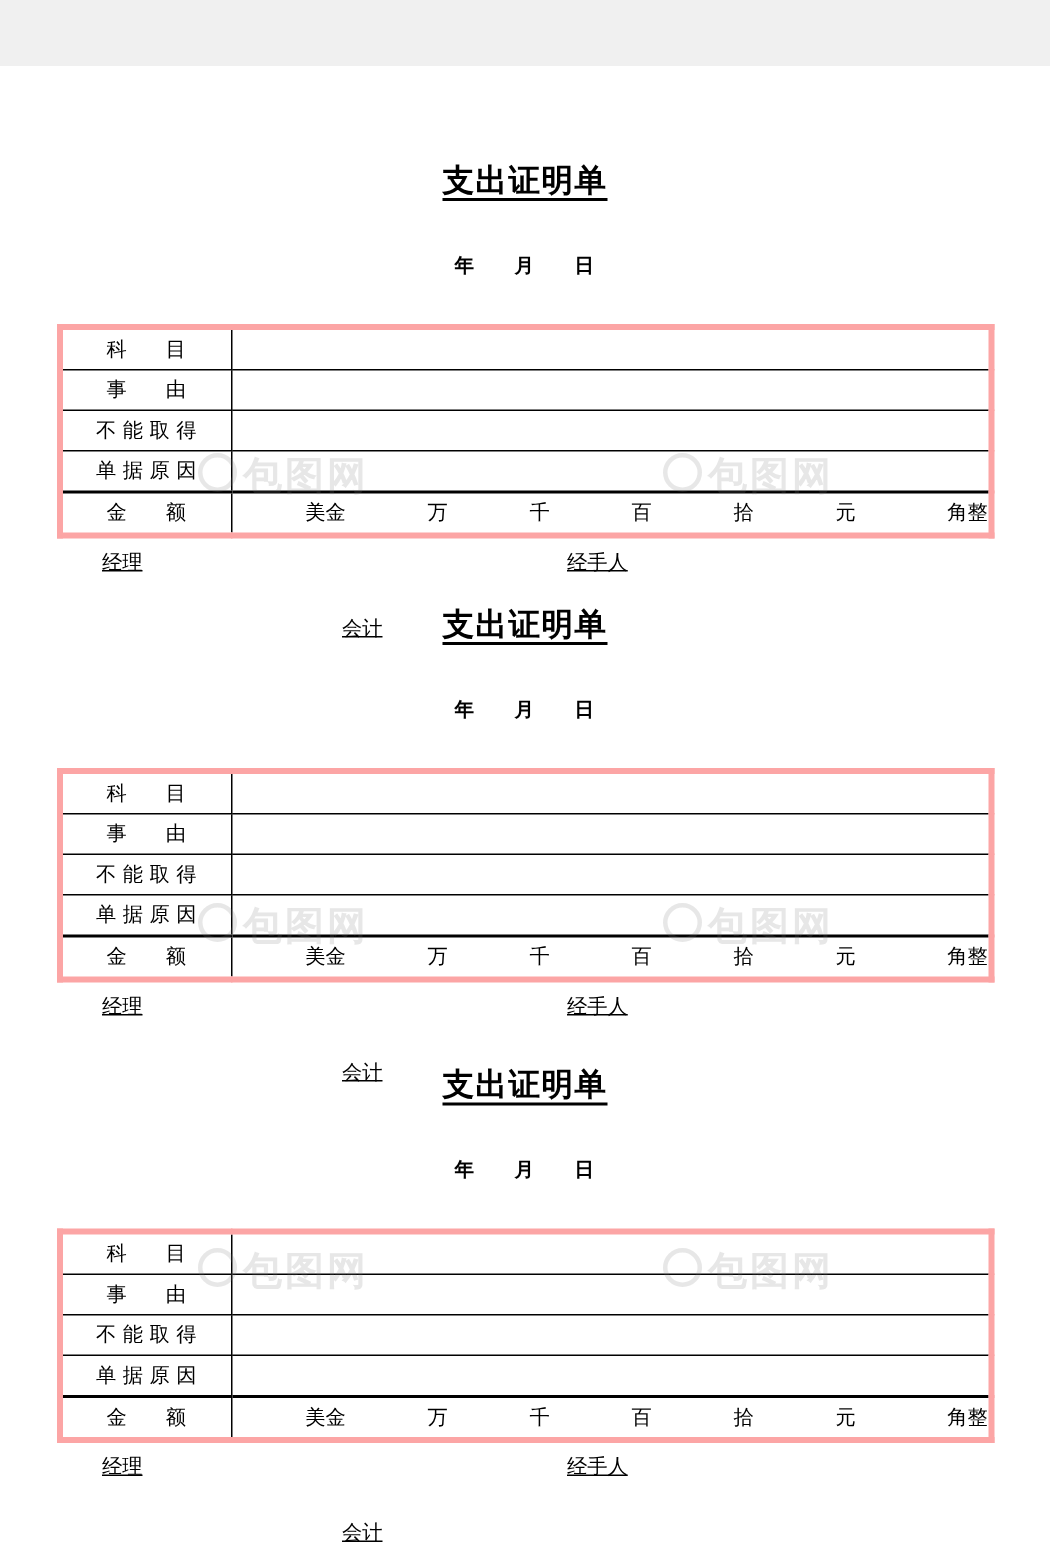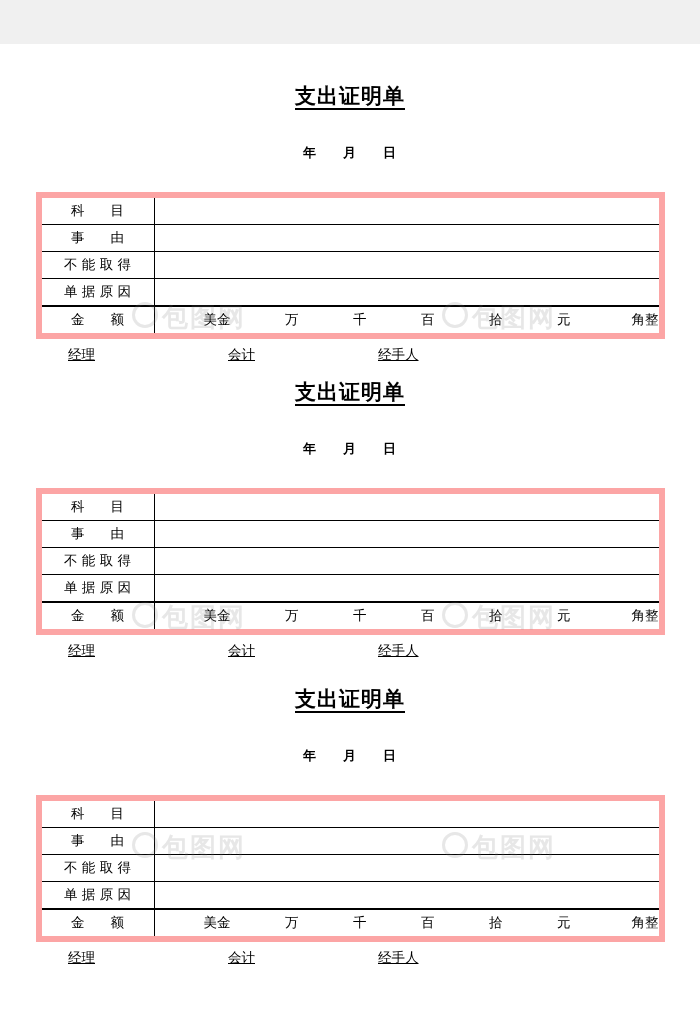--- a/index.html
+++ b/index.html
@@ -41,41 +41,42 @@
     padding: 0;
   }
   .form-title {
     text-align: center;
     font-size: 21px;
     font-weight: bold;
     letter-spacing: 1px;
     font-family: "DejaVu Sans", "Liberation Sans", sans-serif;
     text-decoration: underline;
     text-underline-offset: 5px;
+    margin-top: 24px;
   }
   .date-line {
     text-align: center;
     font-size: 13px;
     font-family: "DejaVu Serif", "Liberation Serif", serif;
     letter-spacing: 1px;
     font-weight: bold;
   }
   .date-line span {
     display: inline-block;
   }
   .date-line .gap {
     display: inline-block;
     width: 26px;
   }
   table.voucher {
     border-collapse: collapse;
     margin: 0 auto;
     width: 616px;
     table-layout: fixed;
-    border: 6px solid #fca5a5;
+    border: 4px solid #fca5a5;
   }
   table.voucher td {
     border: 1px solid #000;
     height: 26px;
     font-size: 13.5px;
     font-family: "DejaVu Serif", "Liberation Serif", serif;
     padding: 0;
   }
   td.label-cell {
     width: 112px;
@@ -120,21 +121,21 @@
     font-size: 13.5px;
     font-family: "DejaVu Serif", "Liberation Serif", serif;
     padding-top: 7px;
     box-sizing: border-box;
     text-decoration: underline;
   }
   .signature-row .sig {
     white-space: nowrap;
   }
   .sig-manager   { margin-left: 26px; width: 160px; }
-  .sig-accountant{ width: 150px; }
+  .sig-accountant{ width: 150px; margin-top: 44px; }
   .sig-handler   { width: 150px; }
 
   
   .watermarks {
     position: absolute;
     top: 0; left: 12px;
     width: 700px; height: 1030px;
     pointer-events: none;
     overflow: hidden;
   }

